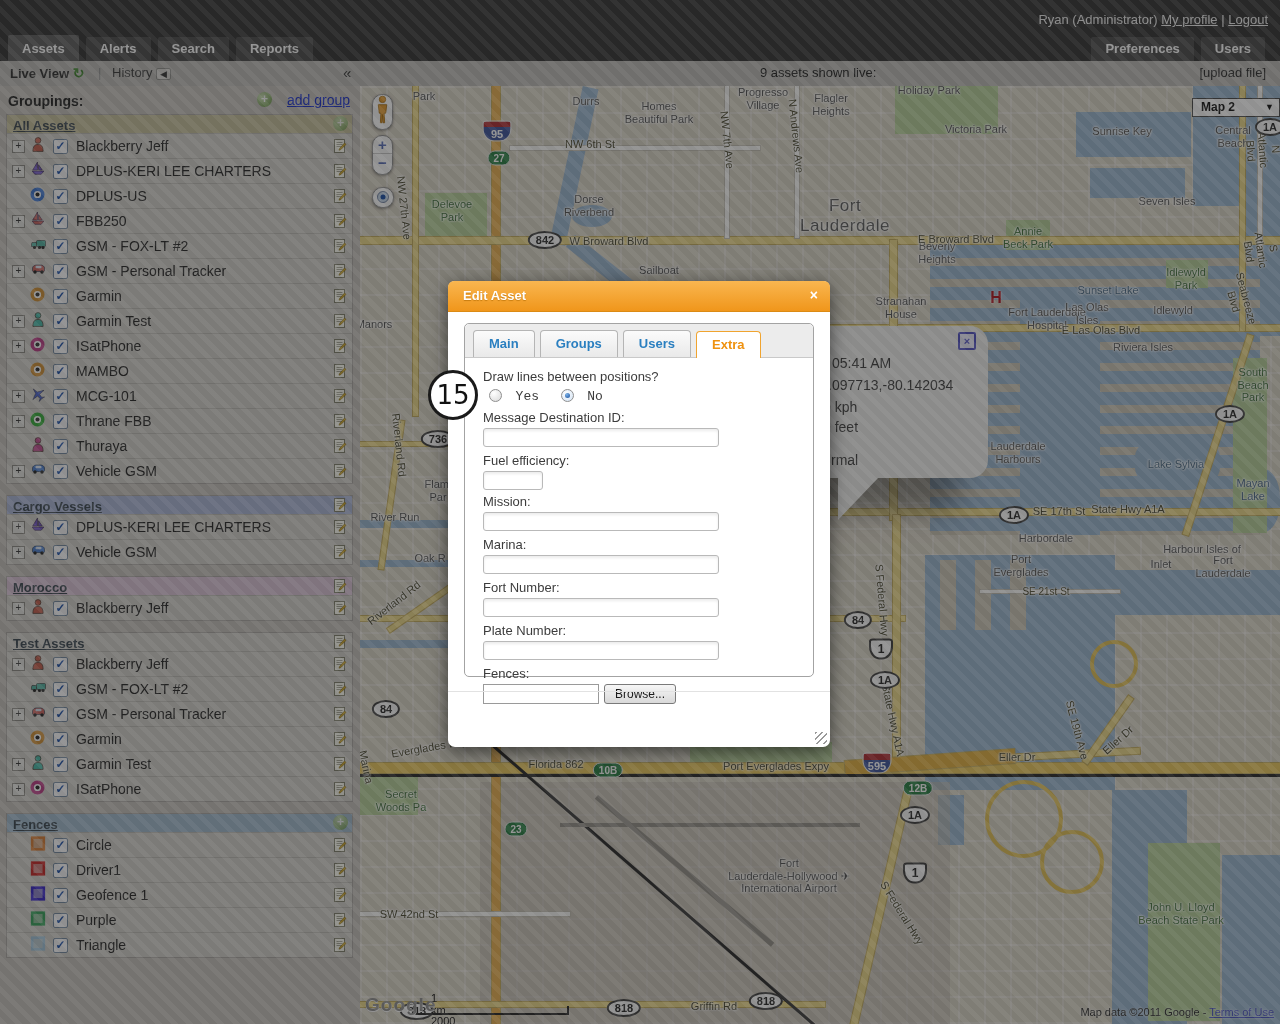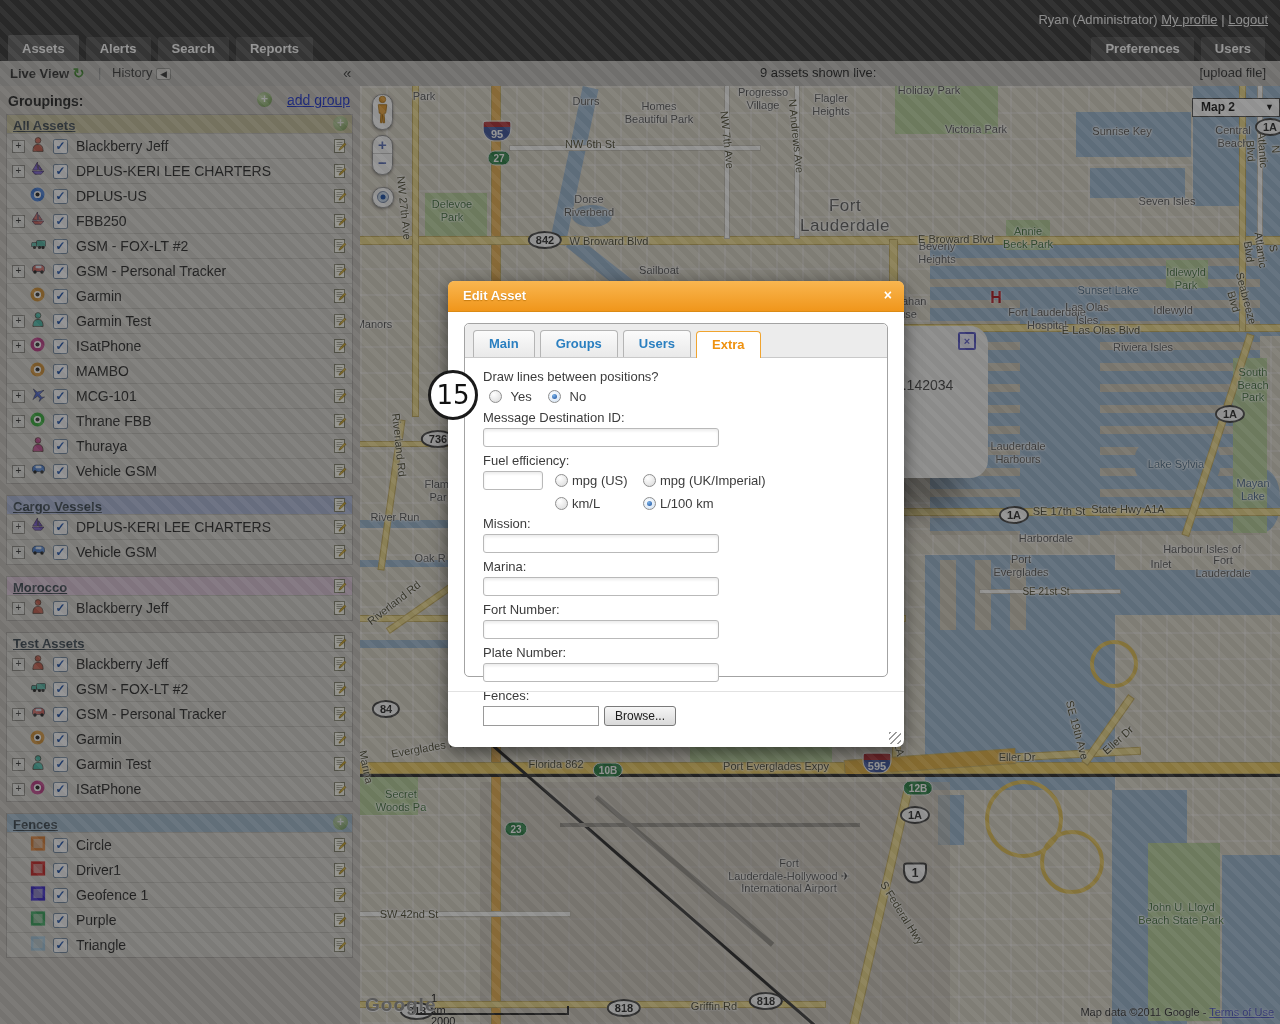--- a/index.html
+++ b/index.html
@@ -102,21 +102,21 @@
       border-top:44px solid #f5f5f3;border-right:42px solid transparent;}
   #bubble .bx{position:absolute;right:12px;top:6px;width:14px;height:14px;border:2px solid #5b5bc8;
       border-radius:2px;color:#5b5bc8;font-size:11px;font-weight:bold;line-height:14px;text-align:center;
       background:#eef;cursor:pointer;}
   .bline{position:absolute;font-size:14px;color:#4c4c4c;white-space:nowrap;}
   
   #overlay{position:absolute;left:0;top:0;width:1280px;height:1024px;z-index:50;
       background:repeating-linear-gradient(45deg, rgba(255,255,255,.05) 0 5px, rgba(0,0,0,0) 5px 11px),
                  rgba(10,10,10,.45);pointer-events:none;}
   
-  #dialog{position:absolute;left:448px;top:281px;width:456px;height:466px;z-index:100;
+  #dialog{position:absolute;left:448px;top:281px;width:382px;height:466px;z-index:100;
       background:#fff;border-radius:7px;box-shadow:0 4px 18px rgba(0,0,0,.55);}
   #dlg-head{position:absolute;left:0;top:0;right:0;height:30px;border-radius:6px 6px 0 0;
       background:linear-gradient(#f9b650,#f0961b);border-bottom:1px solid #db8a14;}
   #dlg-title{position:absolute;left:15px;top:7px;color:#fff;font-size:13px;font-weight:bold;text-shadow:0 1px 1px #c67c10;}
   #dlg-close{position:absolute;right:12px;top:6px;color:#fff;font-size:14px;font-weight:bold;cursor:pointer;}
   #panel{position:absolute;left:16px;right:16px;top:42px;height:352px;border:1px solid #a3a3a3;border-radius:5px;}
   #dlg-tabs{display:flex;background:#ececec;border-bottom:1px solid #c9c9c9;border-radius:5px 5px 0 0;
       padding:6px 8px 0;}
   .dtab{background:linear-gradient(#fbfbfb,#e9e9e9);border:1px solid #b5b5b5;border-bottom:none;
       border-radius:4px 4px 0 0;color:#2a7fc0;font-size:13px;font-weight:bold;padding:5px 15px;margin-right:5px;
@@ -125,21 +125,21 @@
   #dlg-form{padding:10px 18px 0;}
   .flabel{font-size:13px;color:#3c3c3c;margin:1px 0 3px;}
   .finput{display:block;width:226px;height:15px;border:1px solid #b9b9b9;border-radius:3px;background:#fff;
       box-shadow:inset 0 2px 3px rgba(0,0,0,.08);margin:0 0 6px;font-size:12px;padding:1px 4px;}
   .rd{display:inline-block;width:11px;height:11px;border:1px solid #8f8f8f;border-radius:50%;
       background:radial-gradient(circle at 35% 30%,#fff,#d8d8d8);vertical-align:-2px;margin-right:4px;position:relative;cursor:pointer;}
   .rd.on{background:radial-gradient(circle at 40% 35%,#fff,#cfe0f2);}
   .rd.on::after{content:"";position:absolute;left:3px;top:3px;width:5px;height:5px;border-radius:50%;
       background:radial-gradient(circle at 35% 30%,#7ab2e8,#1b4f9c);}
   .rlabel{font-size:13px;color:#3c3c3c;margin-right:12px;}
-  #drawline-row{margin:0 0 5px 6px;}
+  #drawline-row{margin:0 0 5px 6px;font-family:Liberation Mono, monospace;}
   #fuel-row{display:flex;margin-bottom:4px;}
   #fuel-input{width:54px;height:15px;border:1px solid #b9b9b9;border-radius:3px;
       box-shadow:inset 0 2px 3px rgba(0,0,0,.08);margin-right:12px;flex:none;}
   #fuel-grid{display:grid;grid-template-columns:88px auto;row-gap:5px;}
   #photo-row{display:flex;align-items:center;}
   #photo-input{width:110px;height:16px;border:1px solid #9a9a9a;margin-right:5px;}
   #browse-btn{background:linear-gradient(#f6f6f6,#d9d9d9);border:1px solid #7a7a7a;border-radius:3px;
       font-size:12px;color:#1a1a1a;padding:2px 10px;cursor:pointer;font-family:inherit;}
   #dlg-divider{position:absolute;left:0;right:0;bottom:55px;border-top:1px solid #e2e2e2;}
   #dlg-btns{position:absolute;right:20px;bottom:17px;display:flex;}
@@ -939,26 +939,20 @@
           <span class="rd"></span>
           <span class="rlabel">Yes</span>
           <span class="rd on"></span>
           <span class="rlabel">No</span>
         </div>
         <div class="flabel">Message Destination ID:</div>
         <input class="finput" value="" style="">
         <div class="flabel">Fuel efficiency:</div>
         <div id="fuel-row">
           <input id="fuel-input" value="" style="">
-          <div id="fuel-grid">
-            <span><span class="rd"></span><span class="rlabel">mpg (US)</span></span>
-            <span><span class="rd"></span><span class="rlabel">mpg (UK/Imperial)</span></span>
-            <span><span class="rd"></span><span class="rlabel">km/L</span></span>
-            <span><span class="rd on"></span><span class="rlabel">L/100 km</span></span>
-          </div>
         </div>
         <div class="flabel">Mission:</div>
         <input class="finput" value="" style="">
         <div class="flabel">Marina:</div>
         <input class="finput" value="" style="">
         <div class="flabel">Fort Number:</div>
         <input class="finput" value="" style="">
         <div class="flabel">Plate Number:</div>
         <input class="finput" value="" style="">
         <div class="flabel">Fences:</div>

